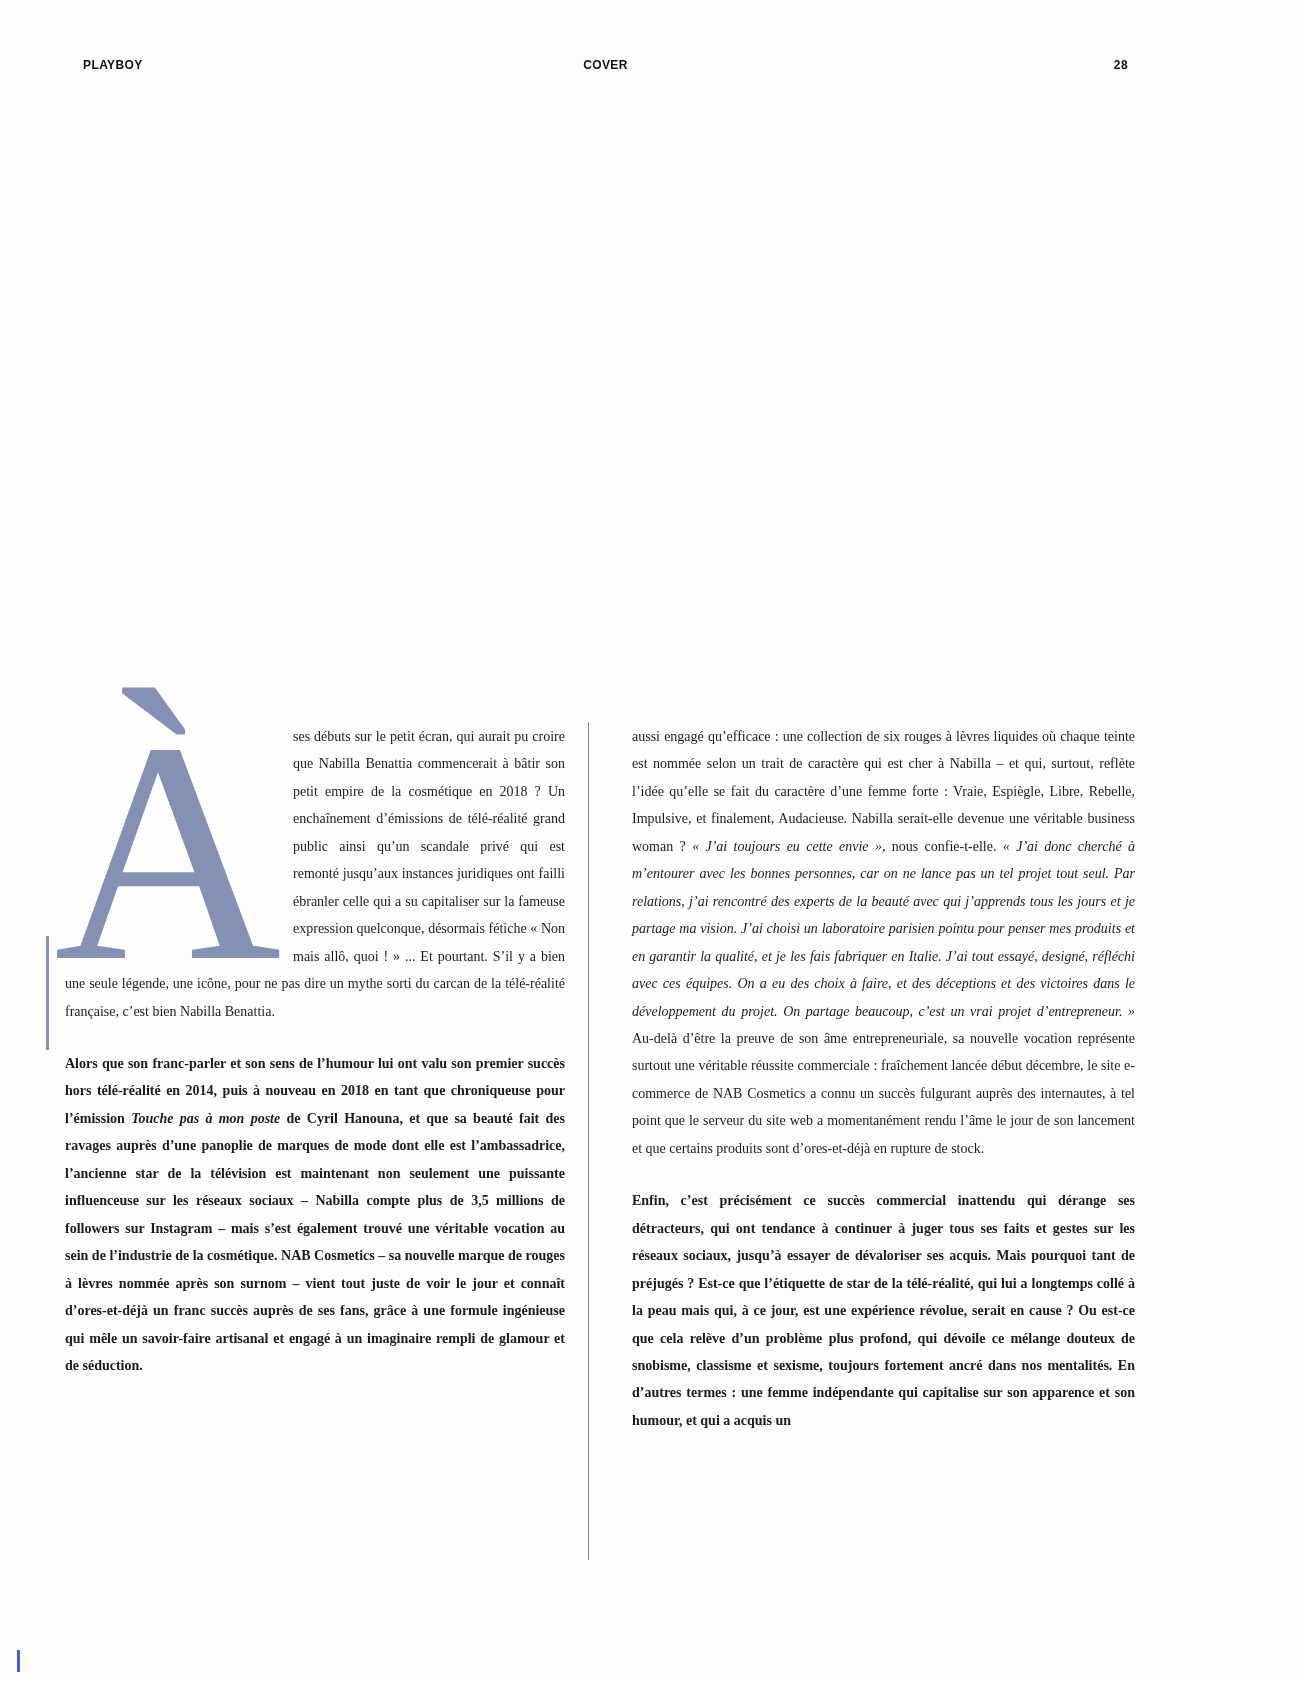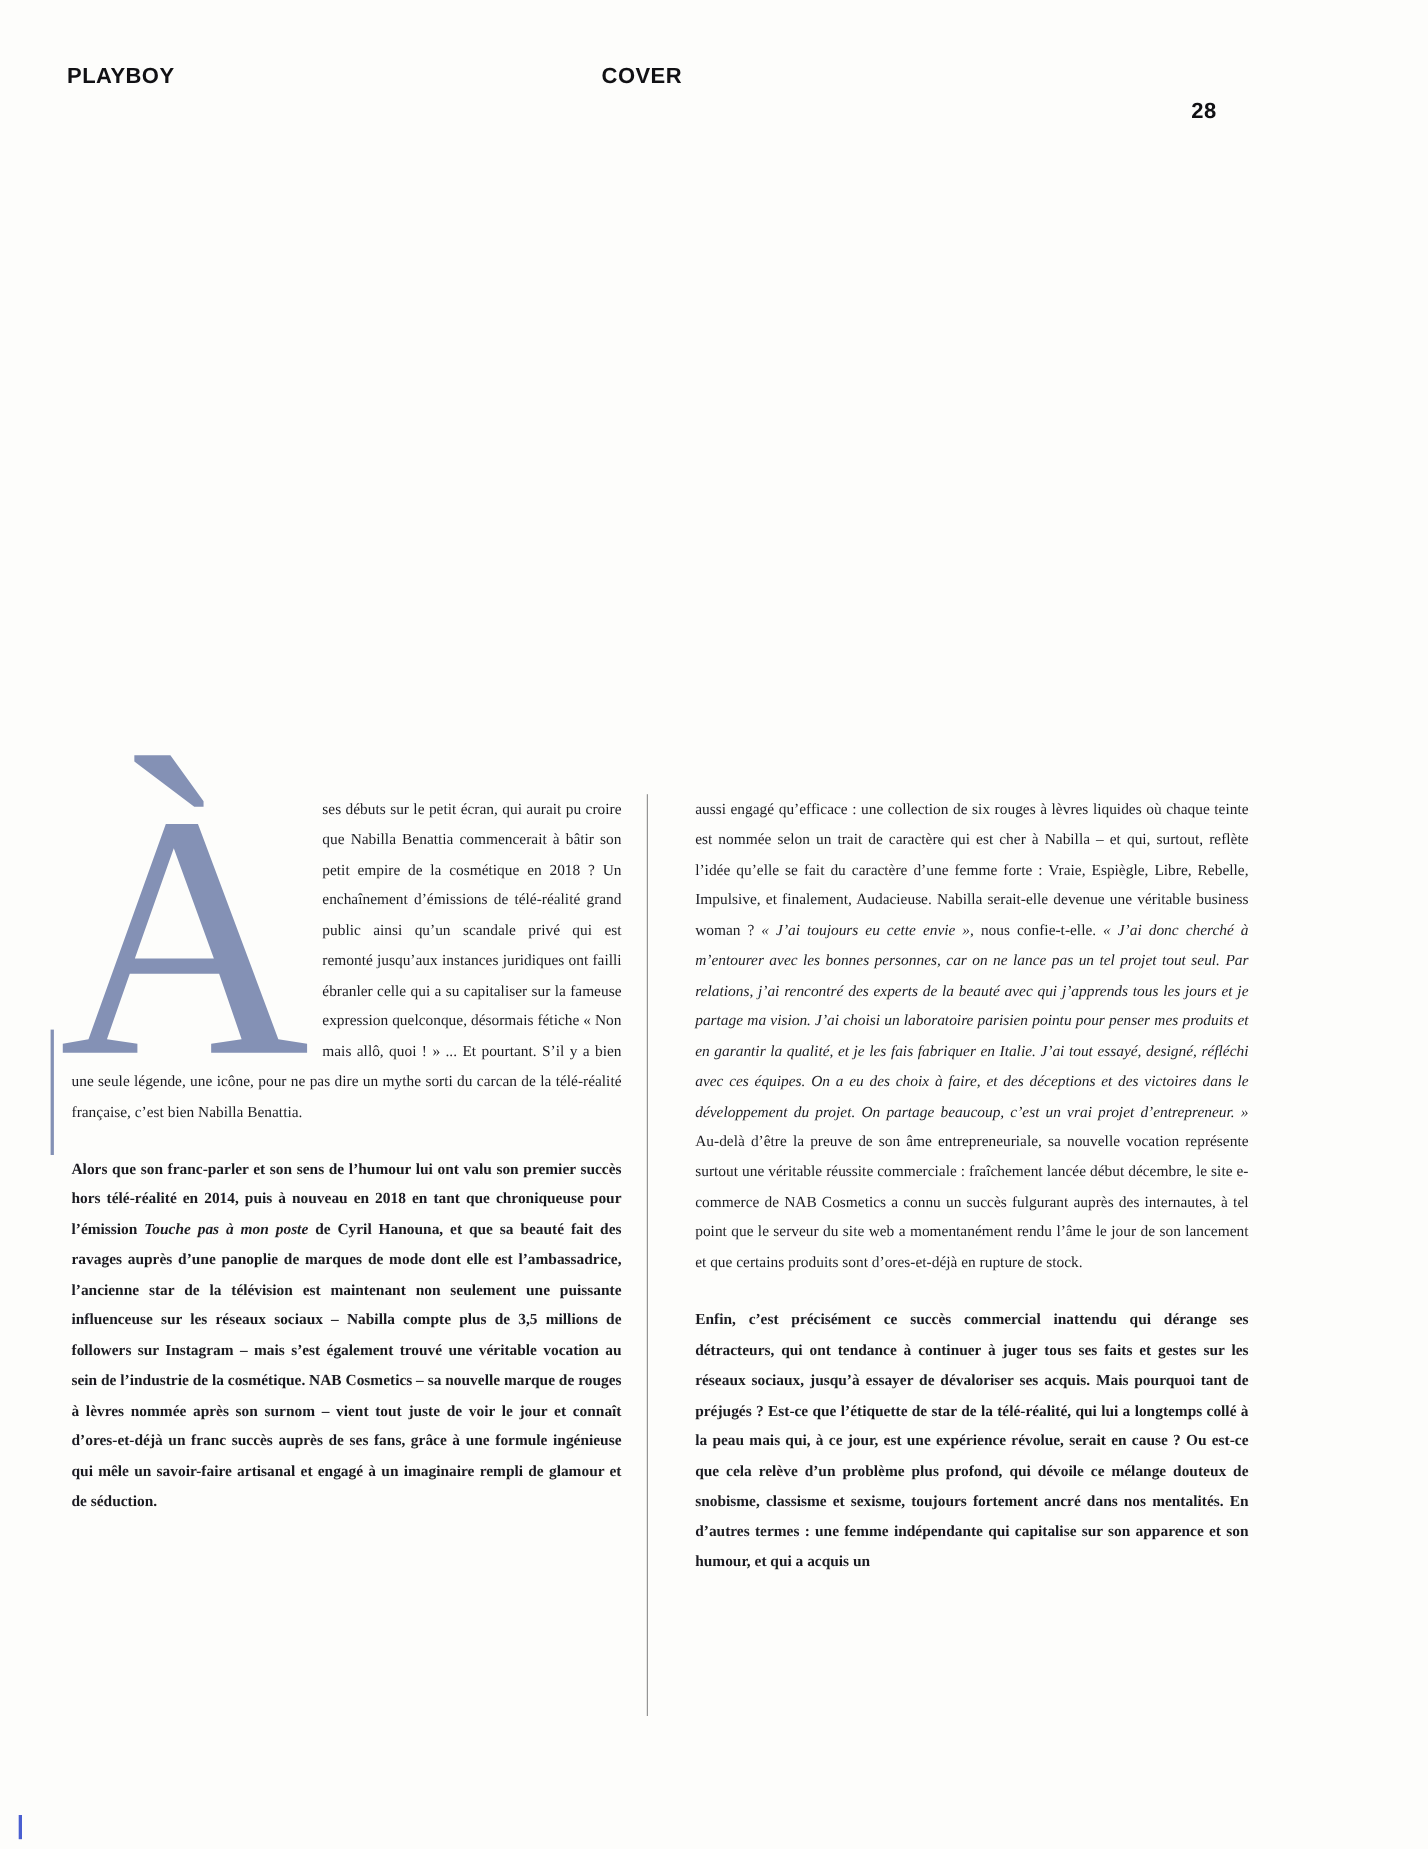--- a/index.html
+++ b/index.html
@@ -9,34 +9,34 @@
     width: 1298px;
     height: 1681px;
     margin: 0 auto;
     background: #fdfdfb;
     color: #1b1b21;
     font-family: "Liberation Serif", serif;
     overflow: hidden;
   }
   .header {
     position: absolute;
-    left: 61px;
+    left: 83px;
     top: 58px;
     width: 1045px;
     display: flex;
-    align-items: flex-start;
+    align-items: flex-end;
     font-family: "Liberation Sans", sans-serif;
     font-weight: 700;
-    font-size: 20px;
+    font-size: 12px;
     letter-spacing: 0.4px;
     color: #111114;
   }
   .header .mag     { flex: 1; text-align: left; }
   .header .section { flex: 1; text-align: center; }
-  .header .pageno  { flex: 1; text-align: right; margin-top: 32px; }
+  .header .pageno  { flex: 1; text-align: right; }
 
   .dropcap {
     position: absolute;
     left: 54px;
     top: 694px;
     font-size: 315px;
     line-height: 1;
     font-family: "Liberation Serif", serif;
     font-weight: 400;
     color: #8491b5;

